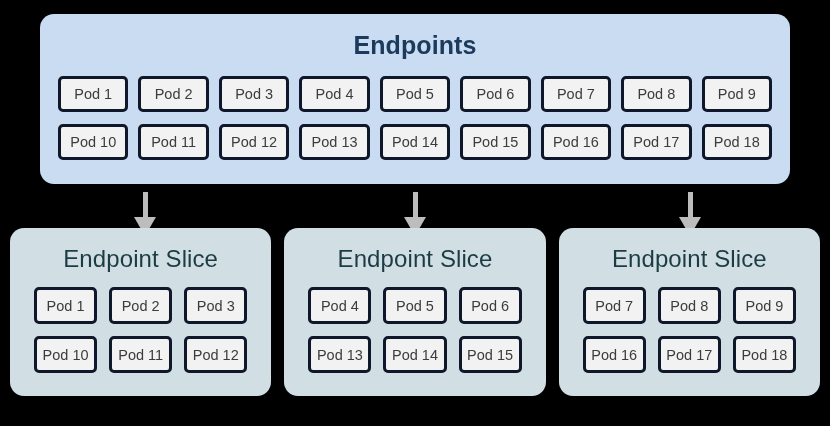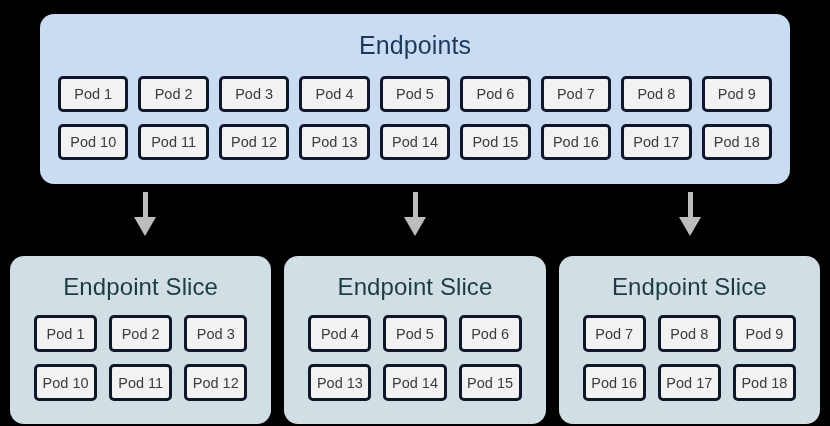--- a/index.html
+++ b/index.html
@@ -27,21 +27,21 @@
     border-radius: 14px;
     box-sizing: border-box;
   }
   .endpoints-title {
     position: absolute;
     left: 0;
     right: 0;
     top: 16px;
     text-align: center;
     font-size: 25px;
-    font-weight: 400;
+    font-weight: 700;
     color: #1b3a5c;
     letter-spacing: 0.1px;
     line-height: 30px;
   }
   .endpoints-grid {
     position: absolute;
     left: 18px;
     right: 18px;
     top: 62px;
     display: grid;
@@ -92,21 +92,21 @@
     border-top: 19px solid #bdbdbd;
   }
   .arrow-1 { left: 134px; }
   .arrow-2 { left: 404px; }
   .arrow-3 { left: 679px; }
 
   
   .slices {
     position: absolute;
     left: 10px;
-    top: 256px;
+    top: 228px;
     width: 810px;
     height: 168px;
     display: flex;
     gap: 13px;
   }
   .slice-panel {
     flex: 1 1 0;
     background: #d1dee3;
     border-radius: 14px;
     position: relative;

